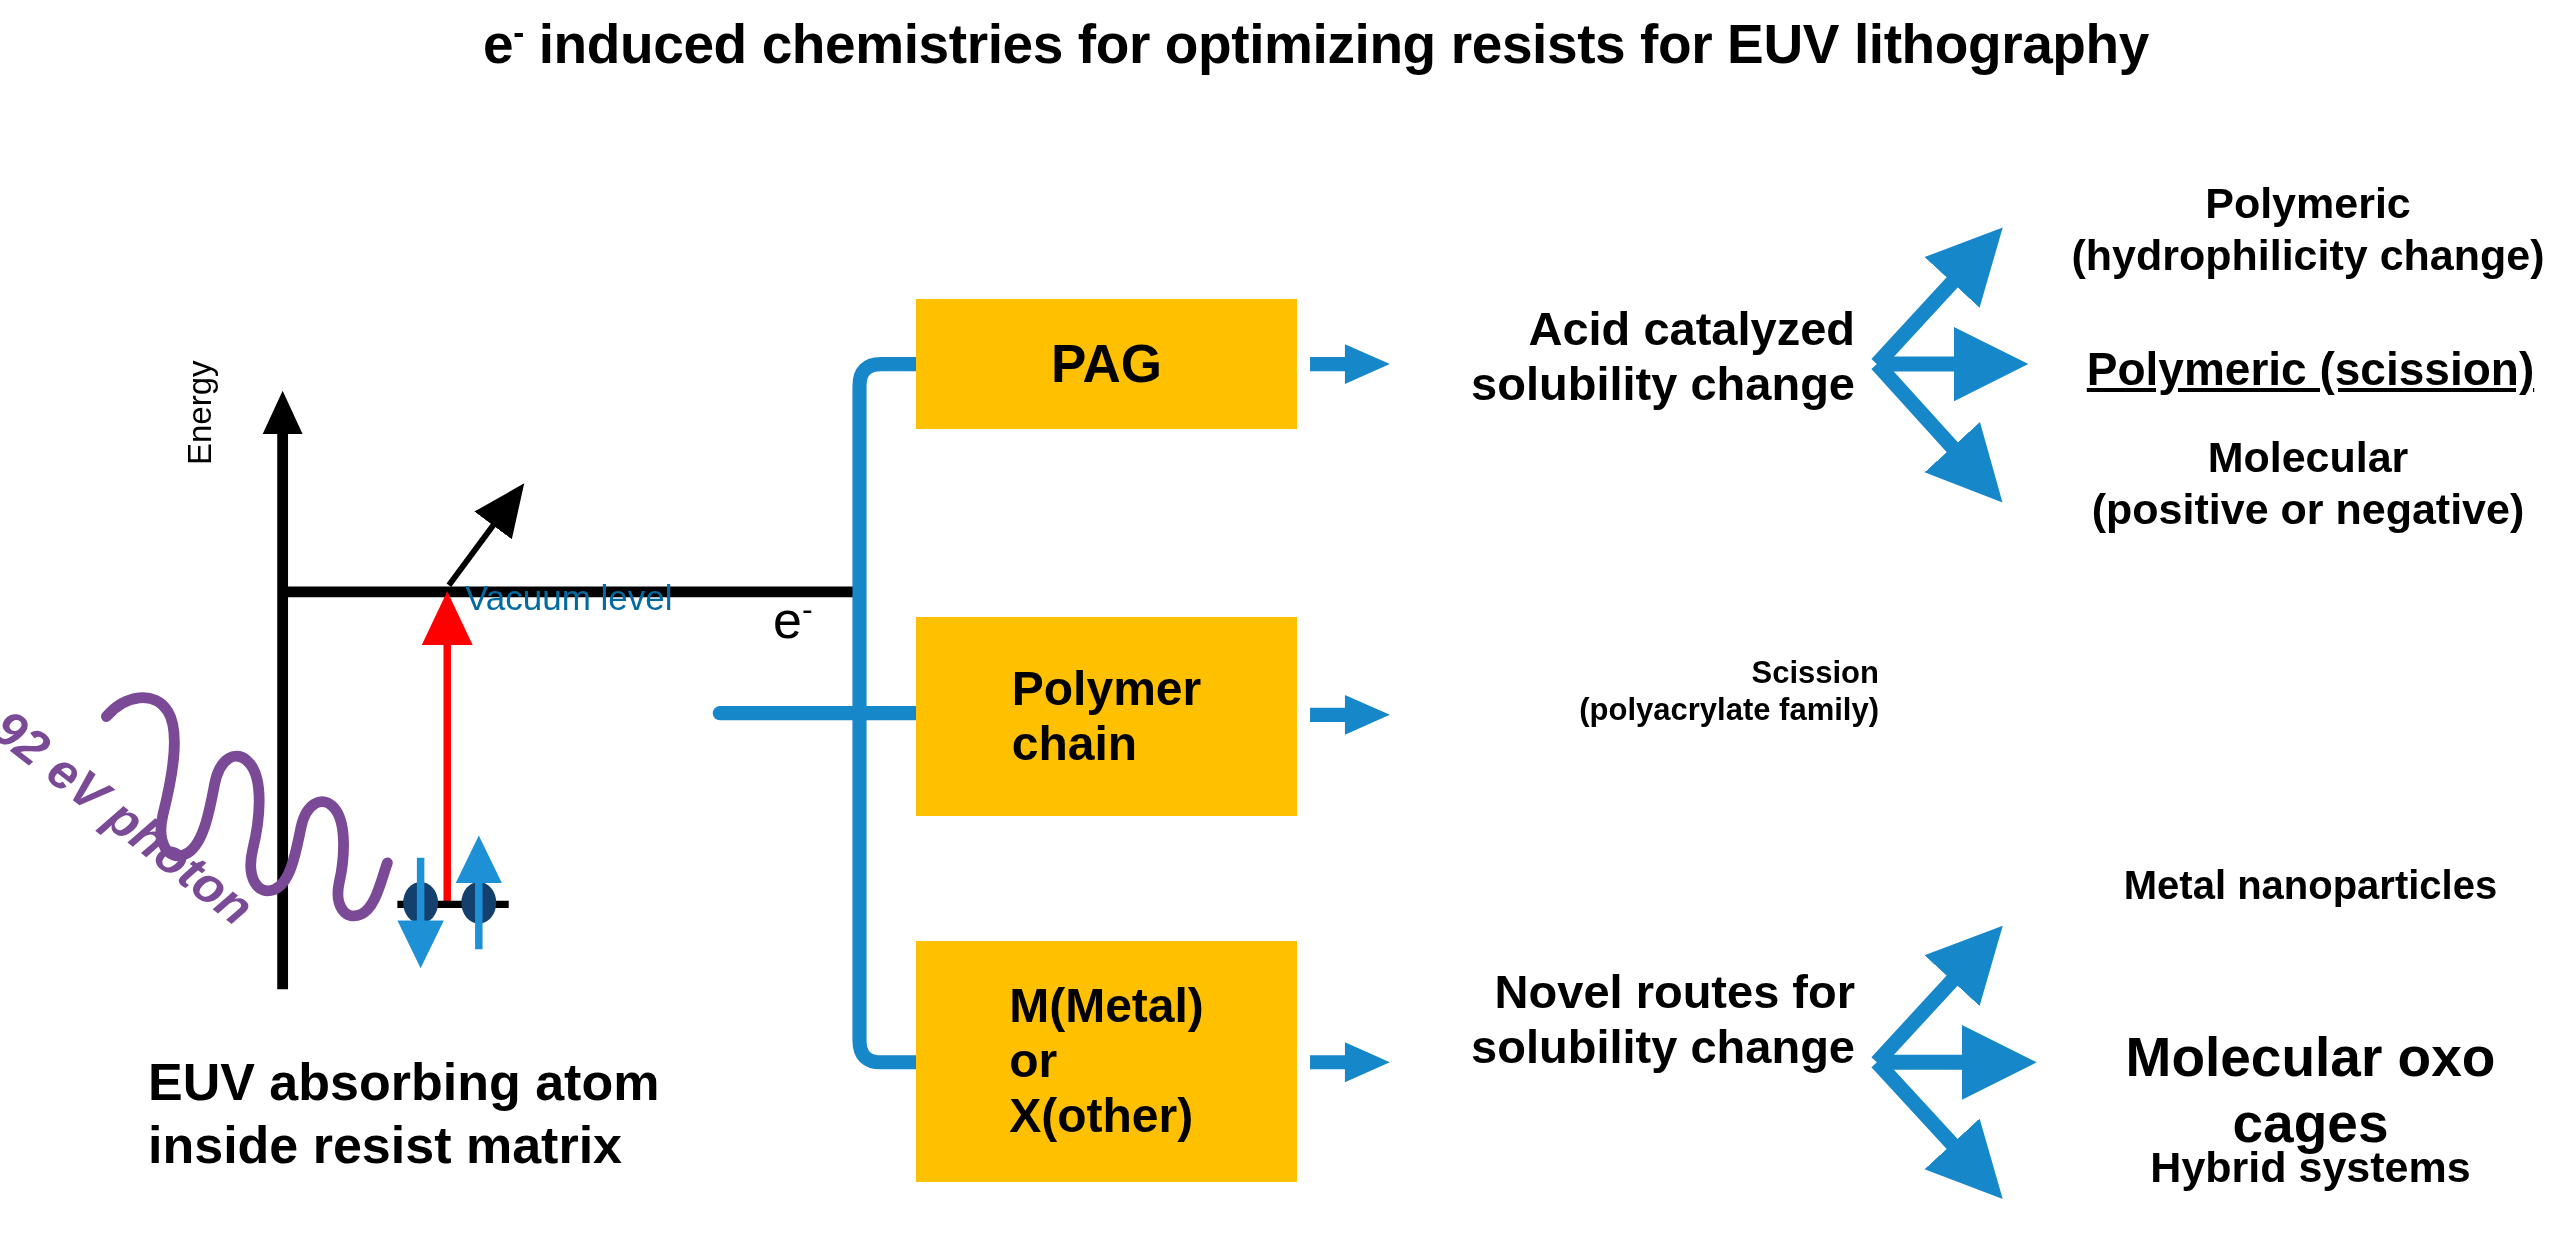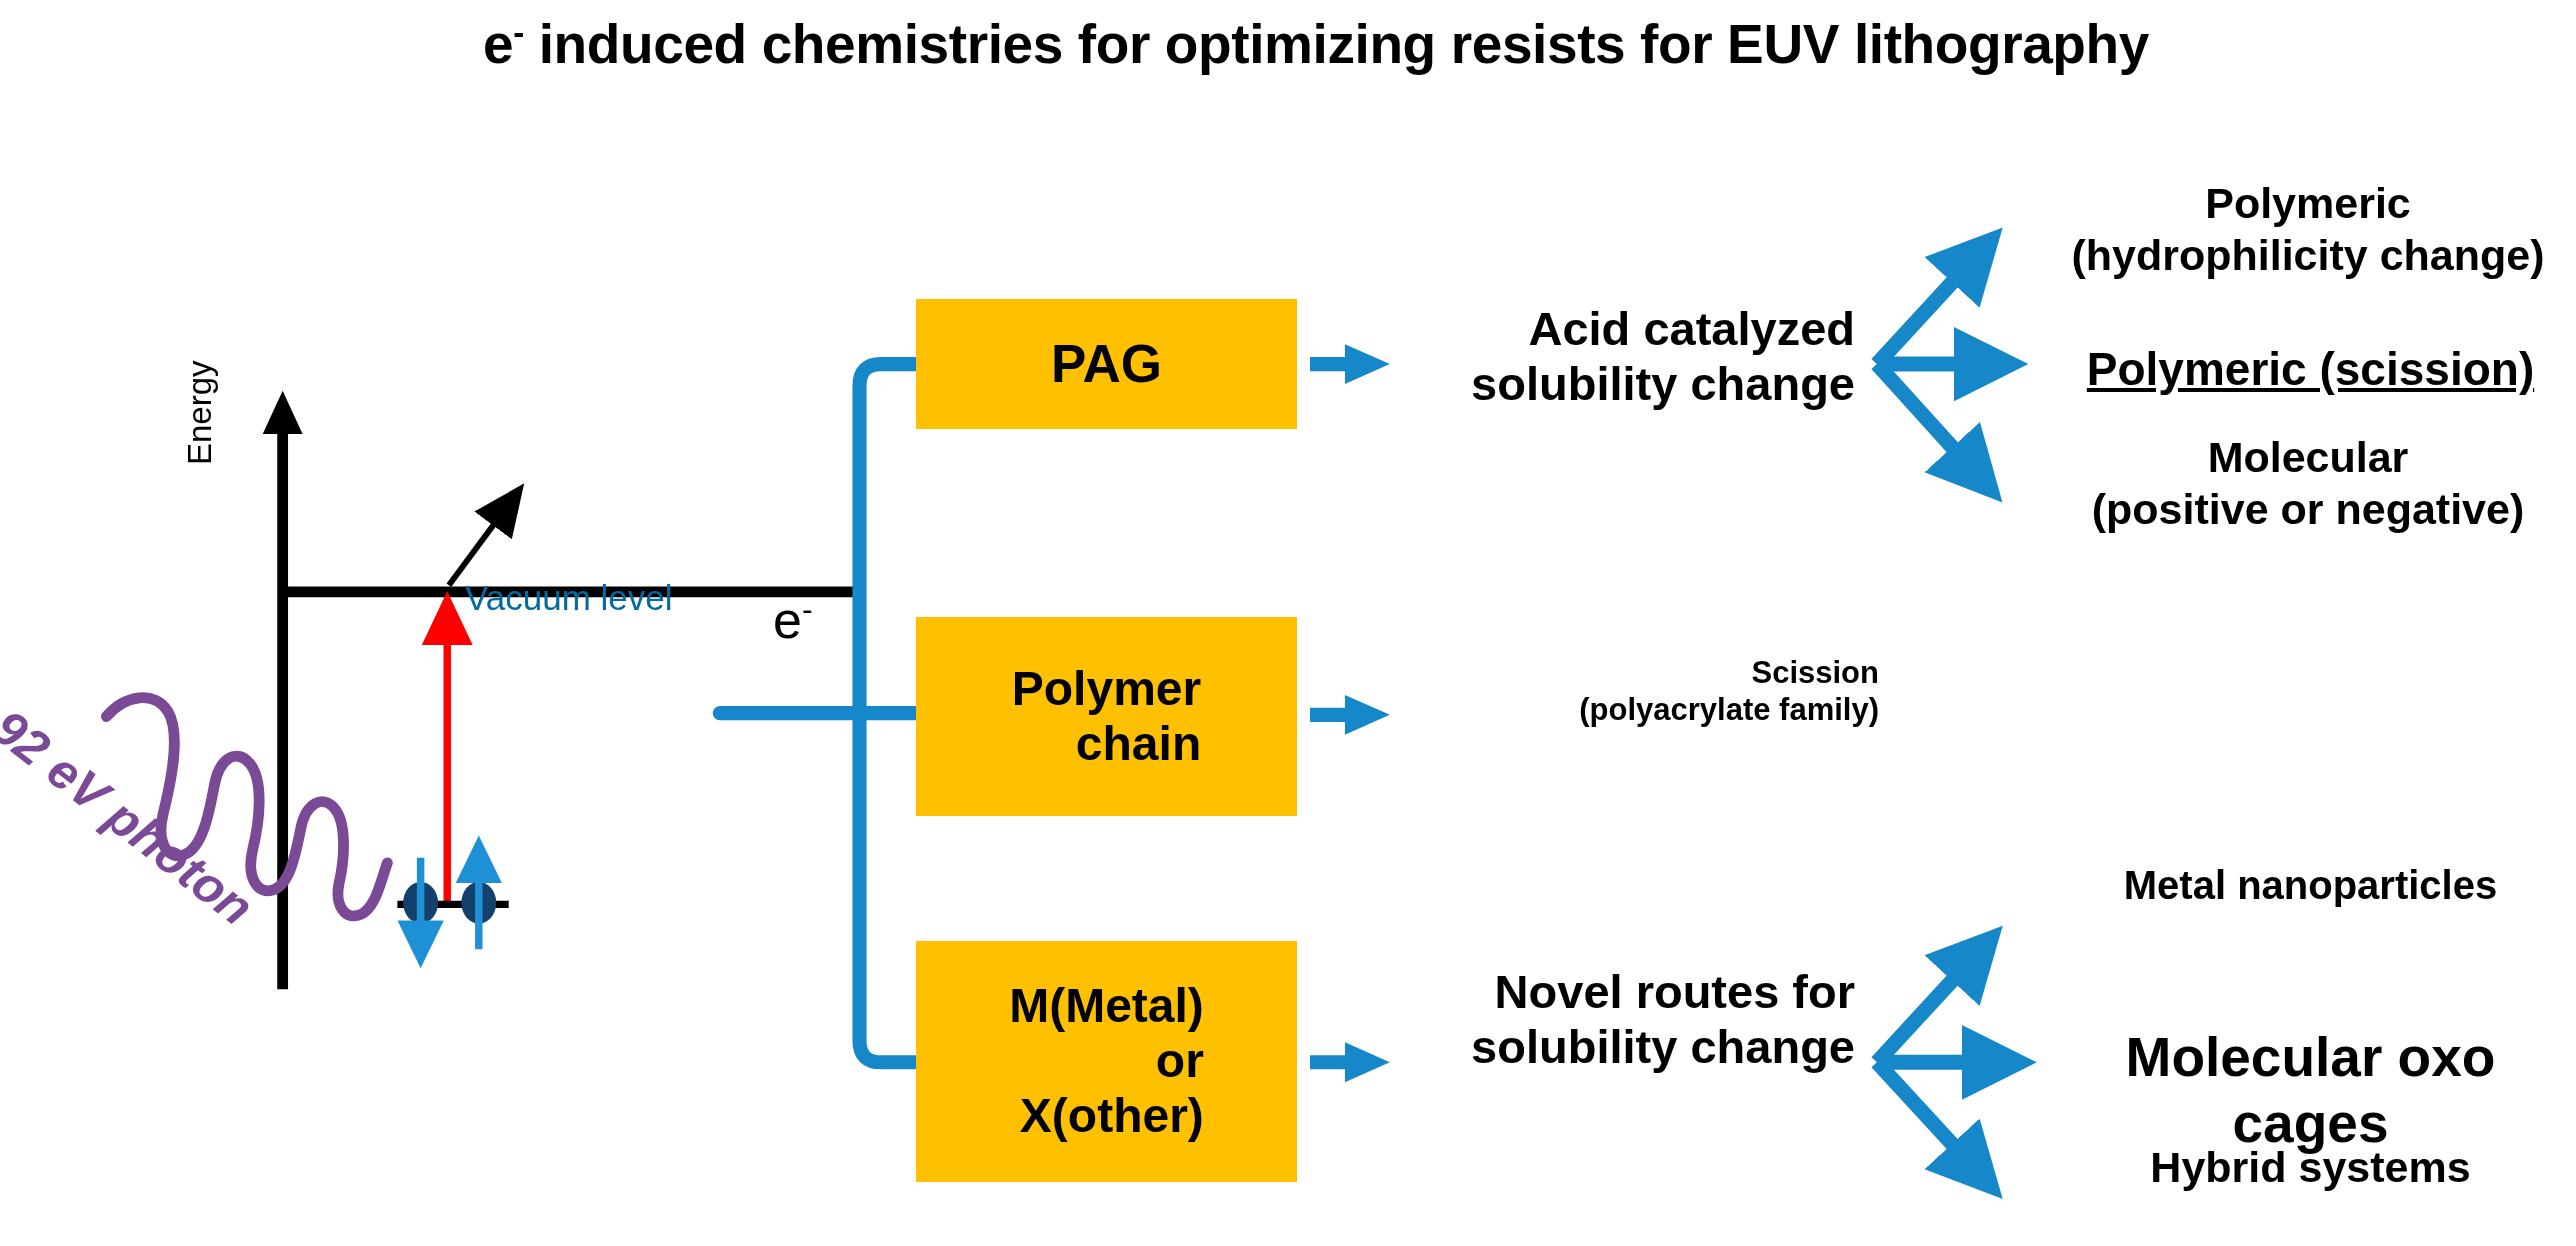--- a/index.html
+++ b/index.html
@@ -17,21 +17,21 @@
     font-size:55px;font-weight:bold;letter-spacing:-0.4px;
     white-space:nowrap;
     margin-left:28px;
   }
   #title sup{font-size:33px;vertical-align:super;line-height:0;}
 
   
   .box{
     background:#FFC000;
     display:flex;align-items:center;justify-content:center;
-    text-align:right;font-weight:bold;color:#000;
+    text-align:left;font-weight:bold;color:#000;
     line-height:1.14;
   }
   #box-pag{left:916px;top:299px;width:381px;height:130px;font-size:53px;}
   #box-polymer{left:916px;top:617px;width:381px;height:199px;font-size:48px;}
   #box-metal{left:916px;top:941px;width:381px;height:241px;font-size:48px;}
 
   
   .outtext{
     font-weight:bold;text-align:right;line-height:1.18;color:#000000;
   }
@@ -131,20 +131,24 @@
 
   <div class="abs" id="energy-label">Energy</div>
 
   <div class="abs" id="vacuum-label">Vacuum level</div>
 
   <div class="abs" style="left:16.6px;top:698px;font-size:50px;font-weight:bold;font-style:italic;
               color:#7B4A96;transform:rotate(38deg);transform-origin:left top;white-space:nowrap;">
     <span>92 eV photon</span>
   </div>
 
+  <div class="abs" id="caption">
+    <div>EUV absorbing atom</div>
+    <div>inside resist matrix</div>
+  </div>
 
   <svg class="overlay" id="connector-svg" viewBox="0 0 3099 1499">
 
     <line x1="866" y1="858" x2="1034" y2="858" stroke="#1687C9" stroke-width="17" stroke-linecap="round"></line>
 
     <path d="M1102,438 L1060,438 Q1034,438 1034,464 L1034,1252 Q1034,1278 1060,1278 L1102,1278" fill="none" stroke="#1687C9" stroke-width="17" stroke-linecap="round"></path>
 
     <line x1="1034" y1="858" x2="1102" y2="858" stroke="#1687C9" stroke-width="17" stroke-linecap="round"></line>
 
     <g>

